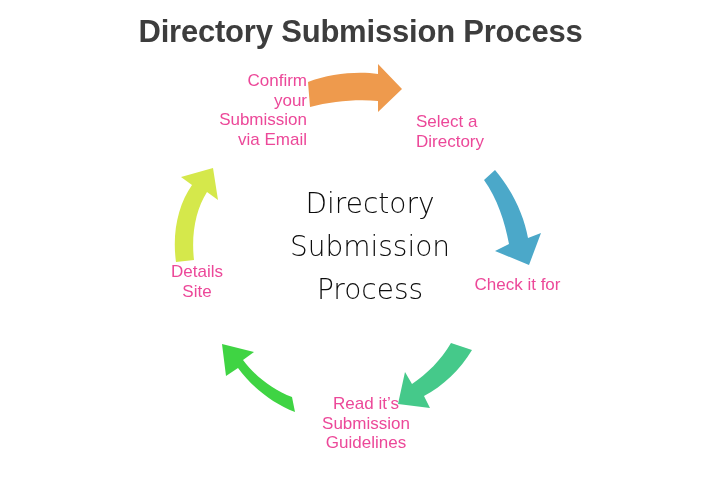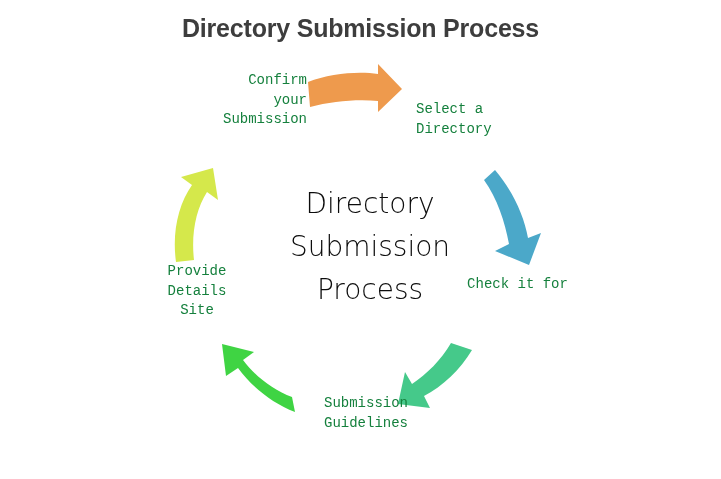--- a/index.html
+++ b/index.html
@@ -19,21 +19,21 @@
   }
 
   
   #diagram-title {
     position: absolute;
     left: 0;
     top: 14px;
     width: 721px;
     text-align: center;
     font-family: "Liberation Sans", sans-serif;
-    font-size: 25px;
+    font-size: 31px;
     font-weight: bold;
     color: #3d3d3d;
     letter-spacing: -0.2px;
     white-space: nowrap;
   }
 
   
   #center-label {
     position: absolute;
     left: 250px;
@@ -46,37 +46,37 @@
     line-height: 43px;
     color: #0c0c0c;
   }
   #center-label .cl {
     display: block;
   }
 
   
   .step-label {
     position: absolute;
-    font-family: Liberation Mono, monospace;
-    font-size: 14px;
+    font-family: Liberation Sans, sans-serif;
+    font-size: 17px;
     line-height: 19.5px;
-    color: #15803d;
+    color: #ec4899;
     white-space: nowrap;
   }
   .step-label .ln { display: block; }
 
   #step-confirm {
     left: 185px;
     top: 71px;
     width: 122px;
     text-align: right;
   }
   #step-select {
     left: 416px;
-    top: 100px;
+    top: 112px;
     width: 110px;
     text-align: left;
   }
   #step-check {
     left: 450px;
     top: 275px;
     width: 135px;
     text-align: center;
   }
   #step-read {
@@ -170,35 +170,36 @@
   <div id="center-label">
     <span class="cl">Directory</span>
     <span class="cl">Submission</span>
     <span class="cl">Process</span>
   </div>
 
   <div class="step-label" id="step-confirm">
     <span class="ln">Confirm</span>
     <span class="ln">your</span>
     <span class="ln">Submission</span>
+    <span class="ln">via Email</span>
   </div>
 
   <div class="step-label" id="step-select">
     <span class="ln">Select a</span>
     <span class="ln">Directory</span>
   </div>
 
   <div class="step-label" id="step-check">
     <span class="ln">Check it for</span>
   </div>
 
   <div class="step-label" id="step-read">
+    <span class="ln">Read it’s</span>
     <span class="ln">Submission</span>
     <span class="ln">Guidelines</span>
   </div>
 
   <div class="step-label" id="step-provide">
-    <span class="ln">Provide</span>
     <span class="ln">Details</span>
     <span class="ln">Site</span>
   </div>
 
 </div>
 
 </body></html>

